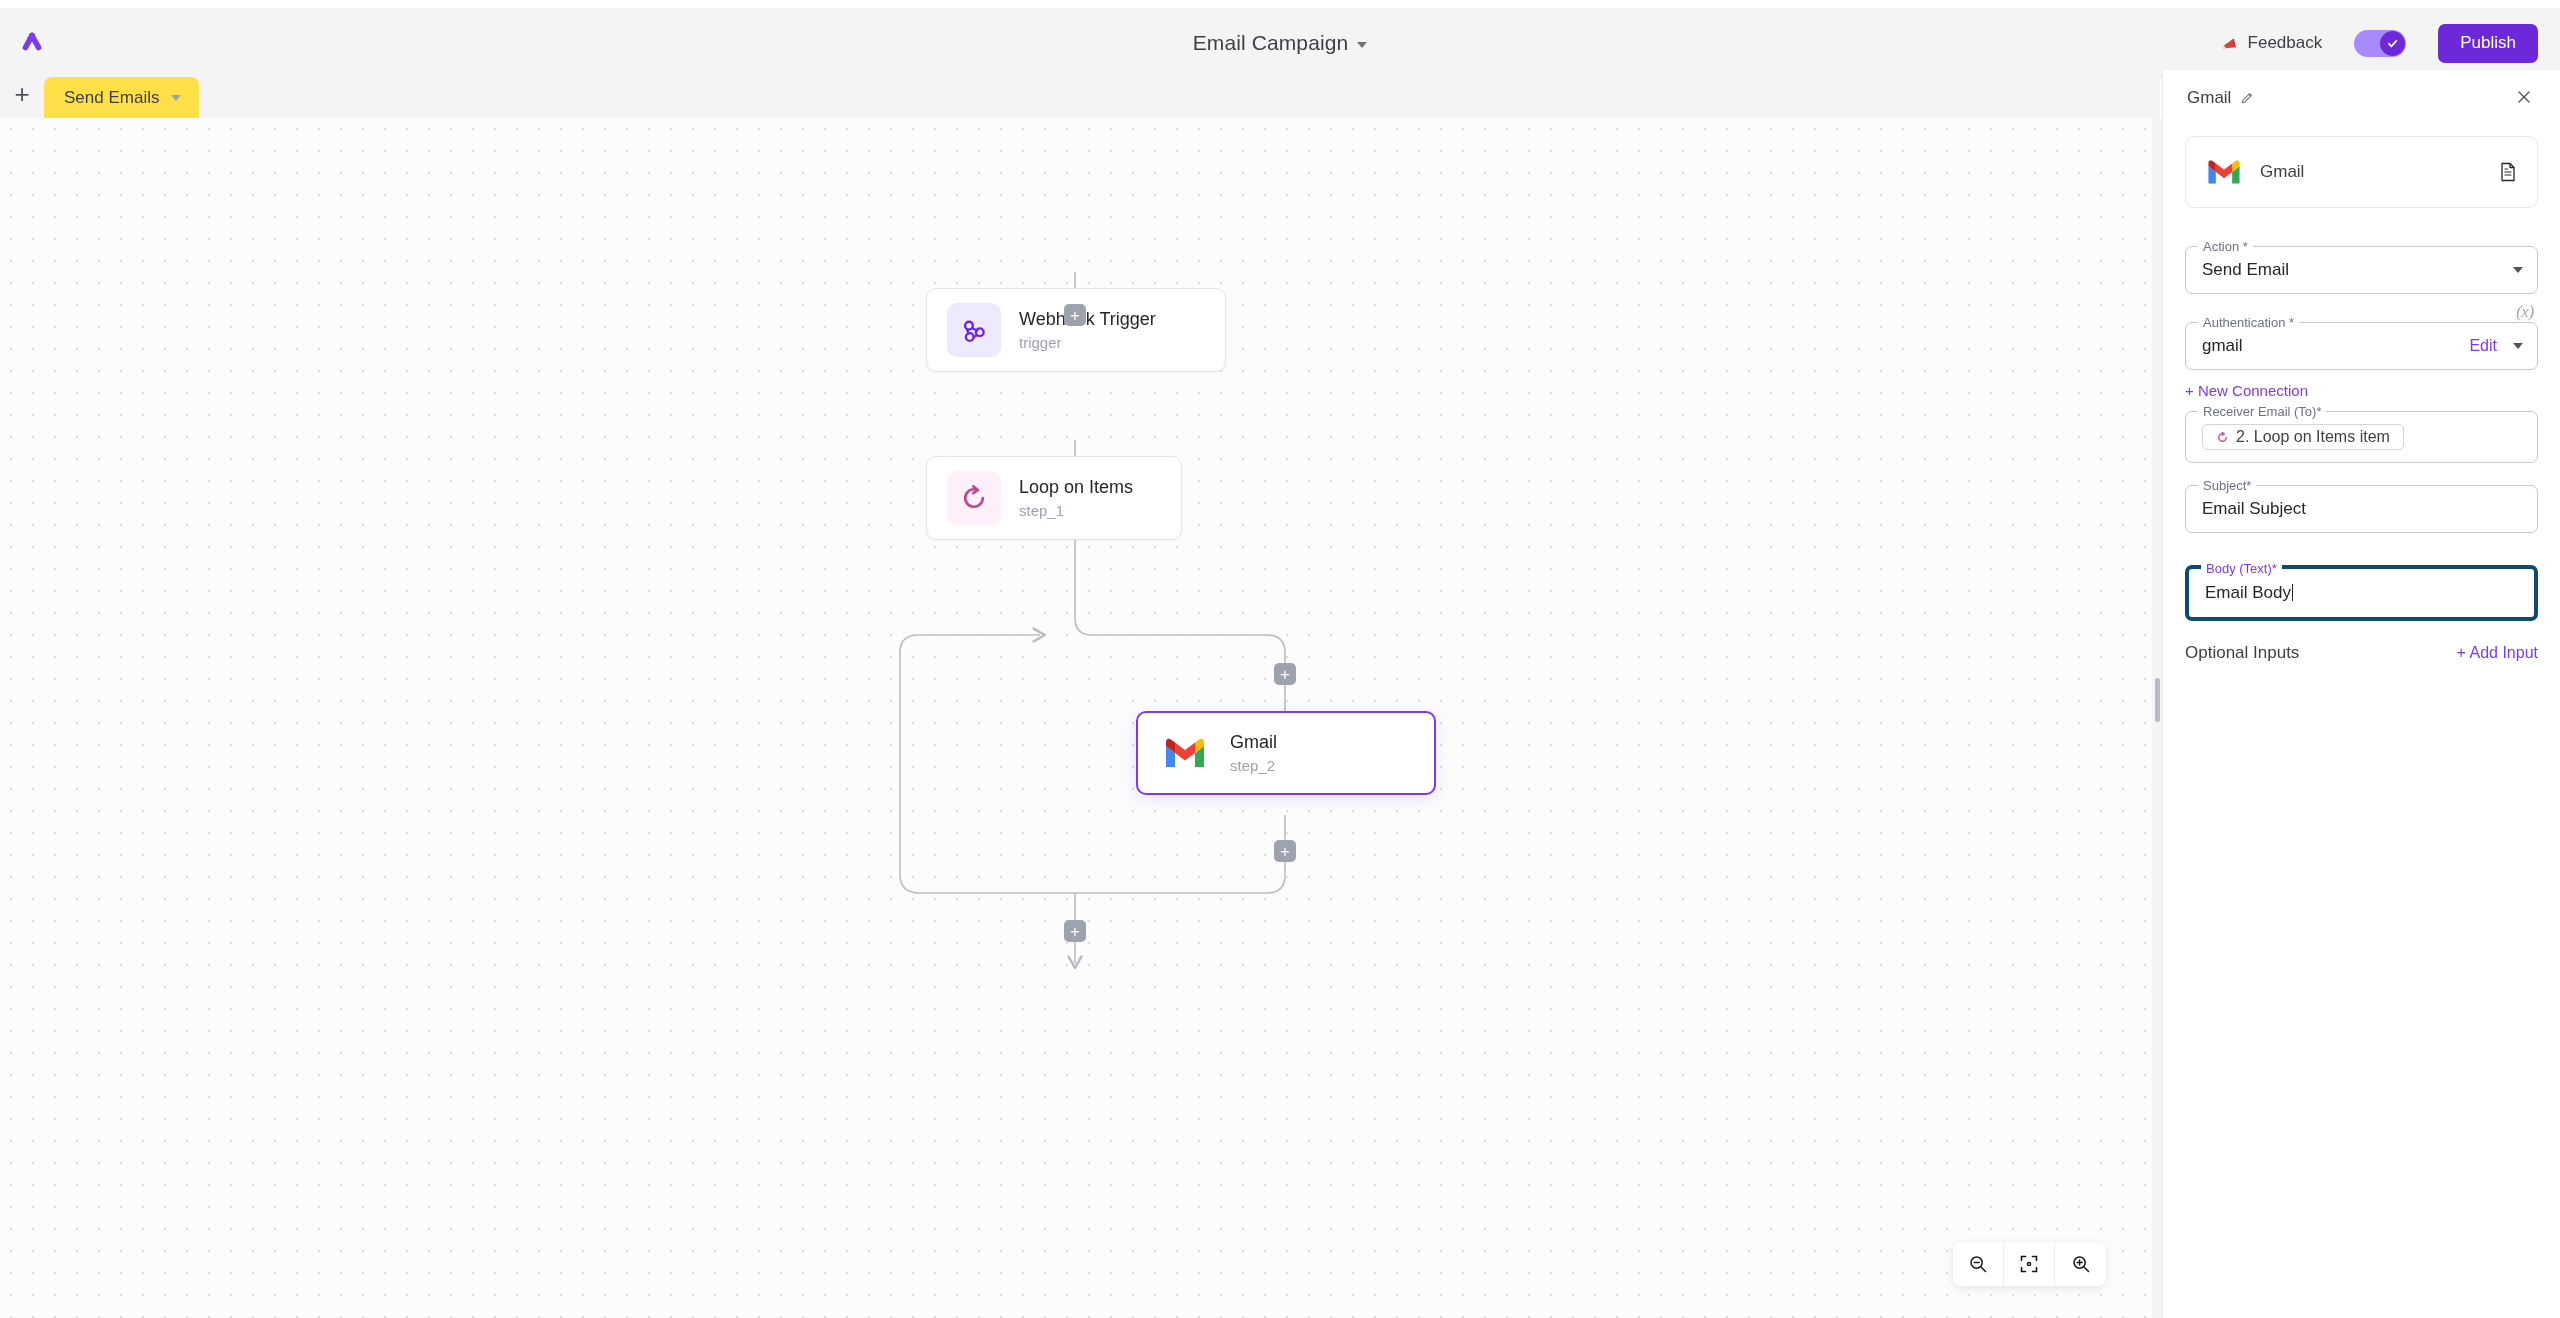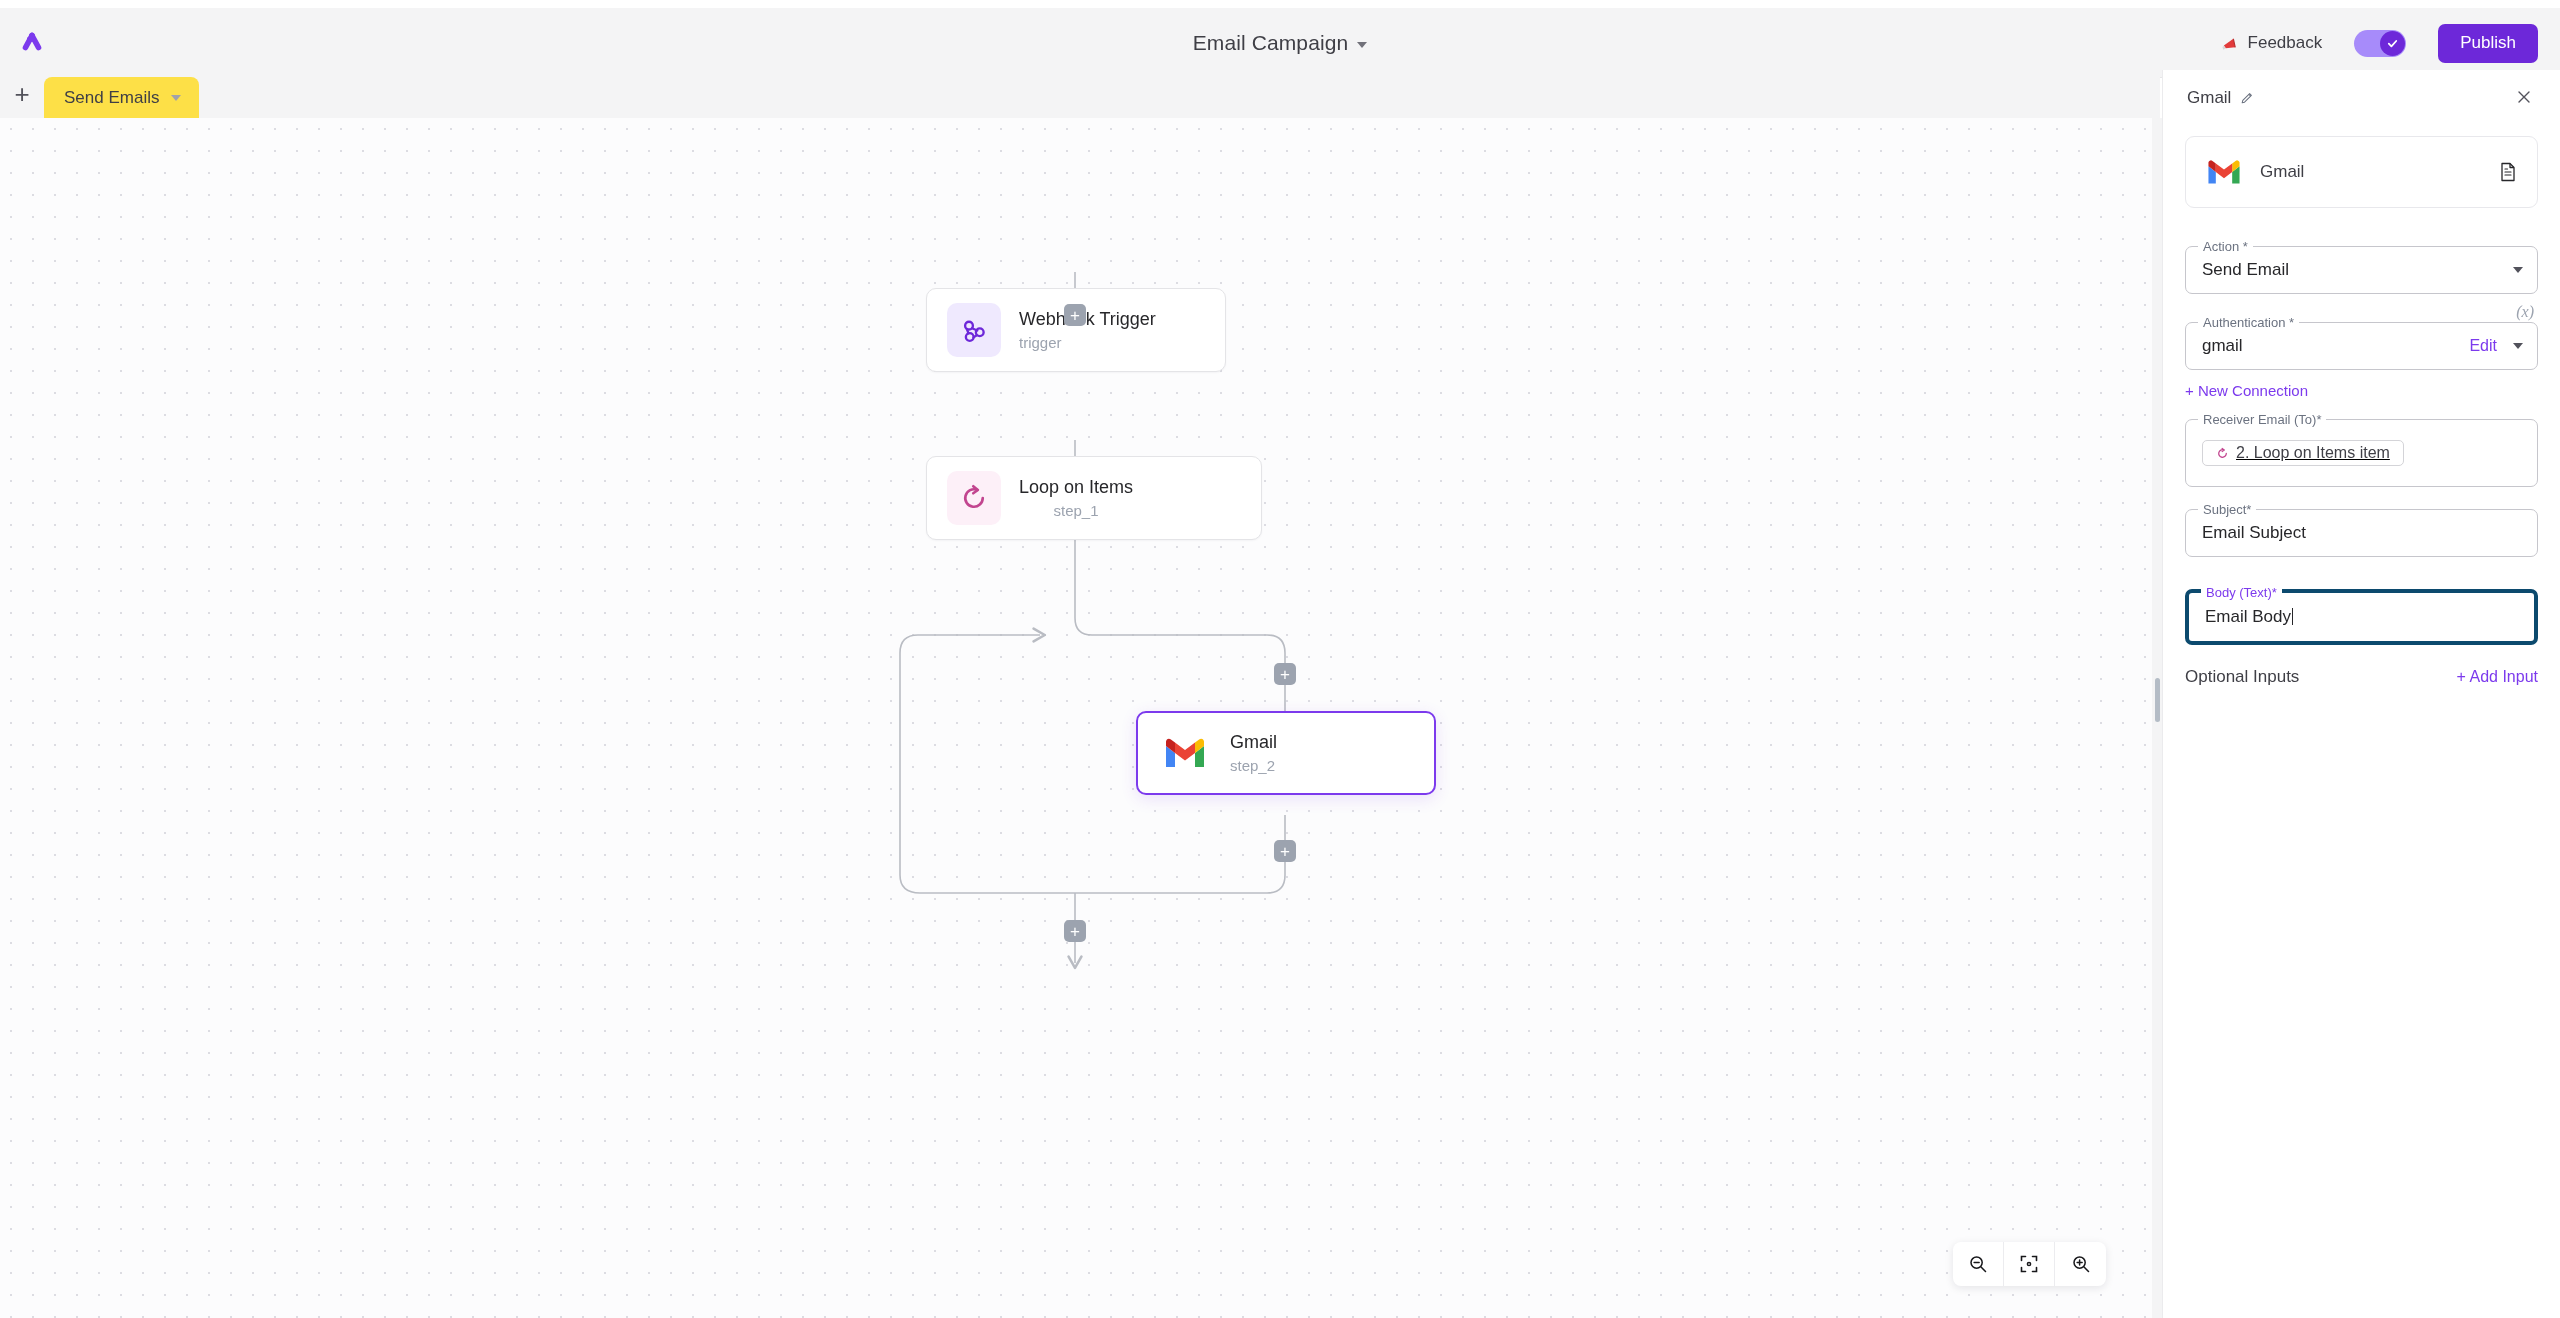--- a/index.html
+++ b/index.html
@@ -289,21 +289,21 @@
         <path d="M6.3 11.2 L7.6 14.7" stroke="#6d28d9" stroke-width="1.9" stroke-linecap="round"></path>
         <path d="M11.6 17.9 L13.9 16.4" stroke="#6d28d9" stroke-width="1.9" stroke-linecap="round"></path>
       </svg>
     </div>
     <div class="node-text">
       <span class="node-title">Webhook Trigger</span>
       <span class="node-sub">trigger</span>
     </div>
   </div>
 
-  <div class="node" style="left:926px; top:338px; width:336px; height:84px;text-align:center;">
+  <div class="node" style="left:926px; top:338px; width:256px; height:84px;">
     <div class="node-icon loop">
       <svg width="30" height="30" viewBox="0 0 24 24">
         <path d="M19 12 A7 7 0 1 1 14.6 5.5" fill="none" stroke="#c2458f" stroke-width="2.1" stroke-linecap="round"></path>
         <path d="M11.4 2.6 L15.1 5.6 L11.4 8.2" fill="none" stroke="#c2458f" stroke-width="2.1" stroke-linecap="round" stroke-linejoin="round"></path>
       </svg>
     </div>
     <div class="node-text">
       <span class="node-title">Loop on Items</span>
       <span class="node-sub">step_1</span>
     </div>
@@ -406,21 +406,21 @@
     <div class="field">
       <span class="field-label">Authentication *</span>
       <span class="field-value">gmail</span>
       <span class="edit-link">Edit</span>
       <span class="field-caret"></span>
     </div>
   </div>
 
   <div class="new-connection">+ New Connection</div>
 
-  <div class="field" style="margin-top: 20px; height: 68px; text-decoration: underline;">
+  <div class="field" style="margin-top: 12px; height: 52px;">
     <span class="field-label">Receiver Email (To)*</span>
     <span class="chip">
       <svg width="13" height="13" viewBox="0 0 24 24">
         <path d="M19 12 A7 7 0 1 1 14.6 5.5" fill="none" stroke="#c2458f" stroke-width="2.4" stroke-linecap="round"></path>
         <path d="M11.4 2.6 L15.1 5.6 L11.4 8.2" fill="none" stroke="#c2458f" stroke-width="2.4" stroke-linecap="round" stroke-linejoin="round"></path>
       </svg>
       <span>2. Loop on Items item</span>
     </span>
   </div>
 

